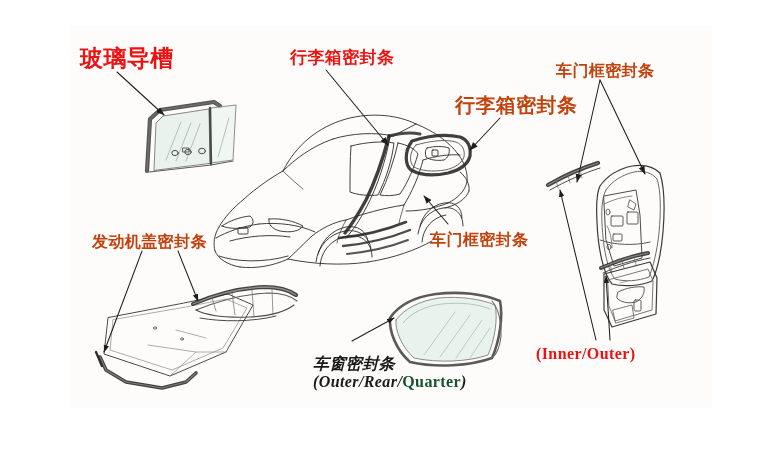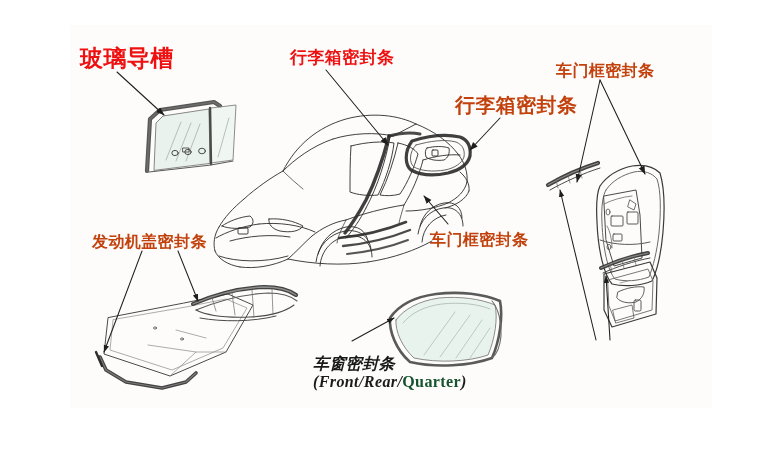--- a/index.html
+++ b/index.html
@@ -291,20 +291,21 @@
 
   <div class="label black cjk" style="left:455px; top:95px; font-size:20px;">行李箱密封条</div>
 
   <div class="label black cjk" style="left:430px; top:231px; font-size:16px;">车门框密封条</div>
 
   <div class="label black cjk" style="left:92px; top:233px; font-size:16px;font-family:Liberation Serif, serif;">发动机盖密封条</div>
 
   <div class="label" style="left:313px; top:355px; font-size:16px;">
     <span class="cjk seg-black">车窗密封条</span>
     <span class="sub latin">
-      <span class="seg-black">(Front/Rear/</span><span class="seg-red">Quarter</span><span class="seg-black">)</span>
+      <span class="seg-black">(Outer/Rear/</span><span class="seg-red">Quarter</span><span class="seg-black">)</span>
     </span>
   </div>
 
   <div class="label red" style="left:536px; top:344px; font-size:16px;">
+    <span class="sub latin">(Inner/Outer)</span>
   </div>
 
 </div>
 
 </body></html>

